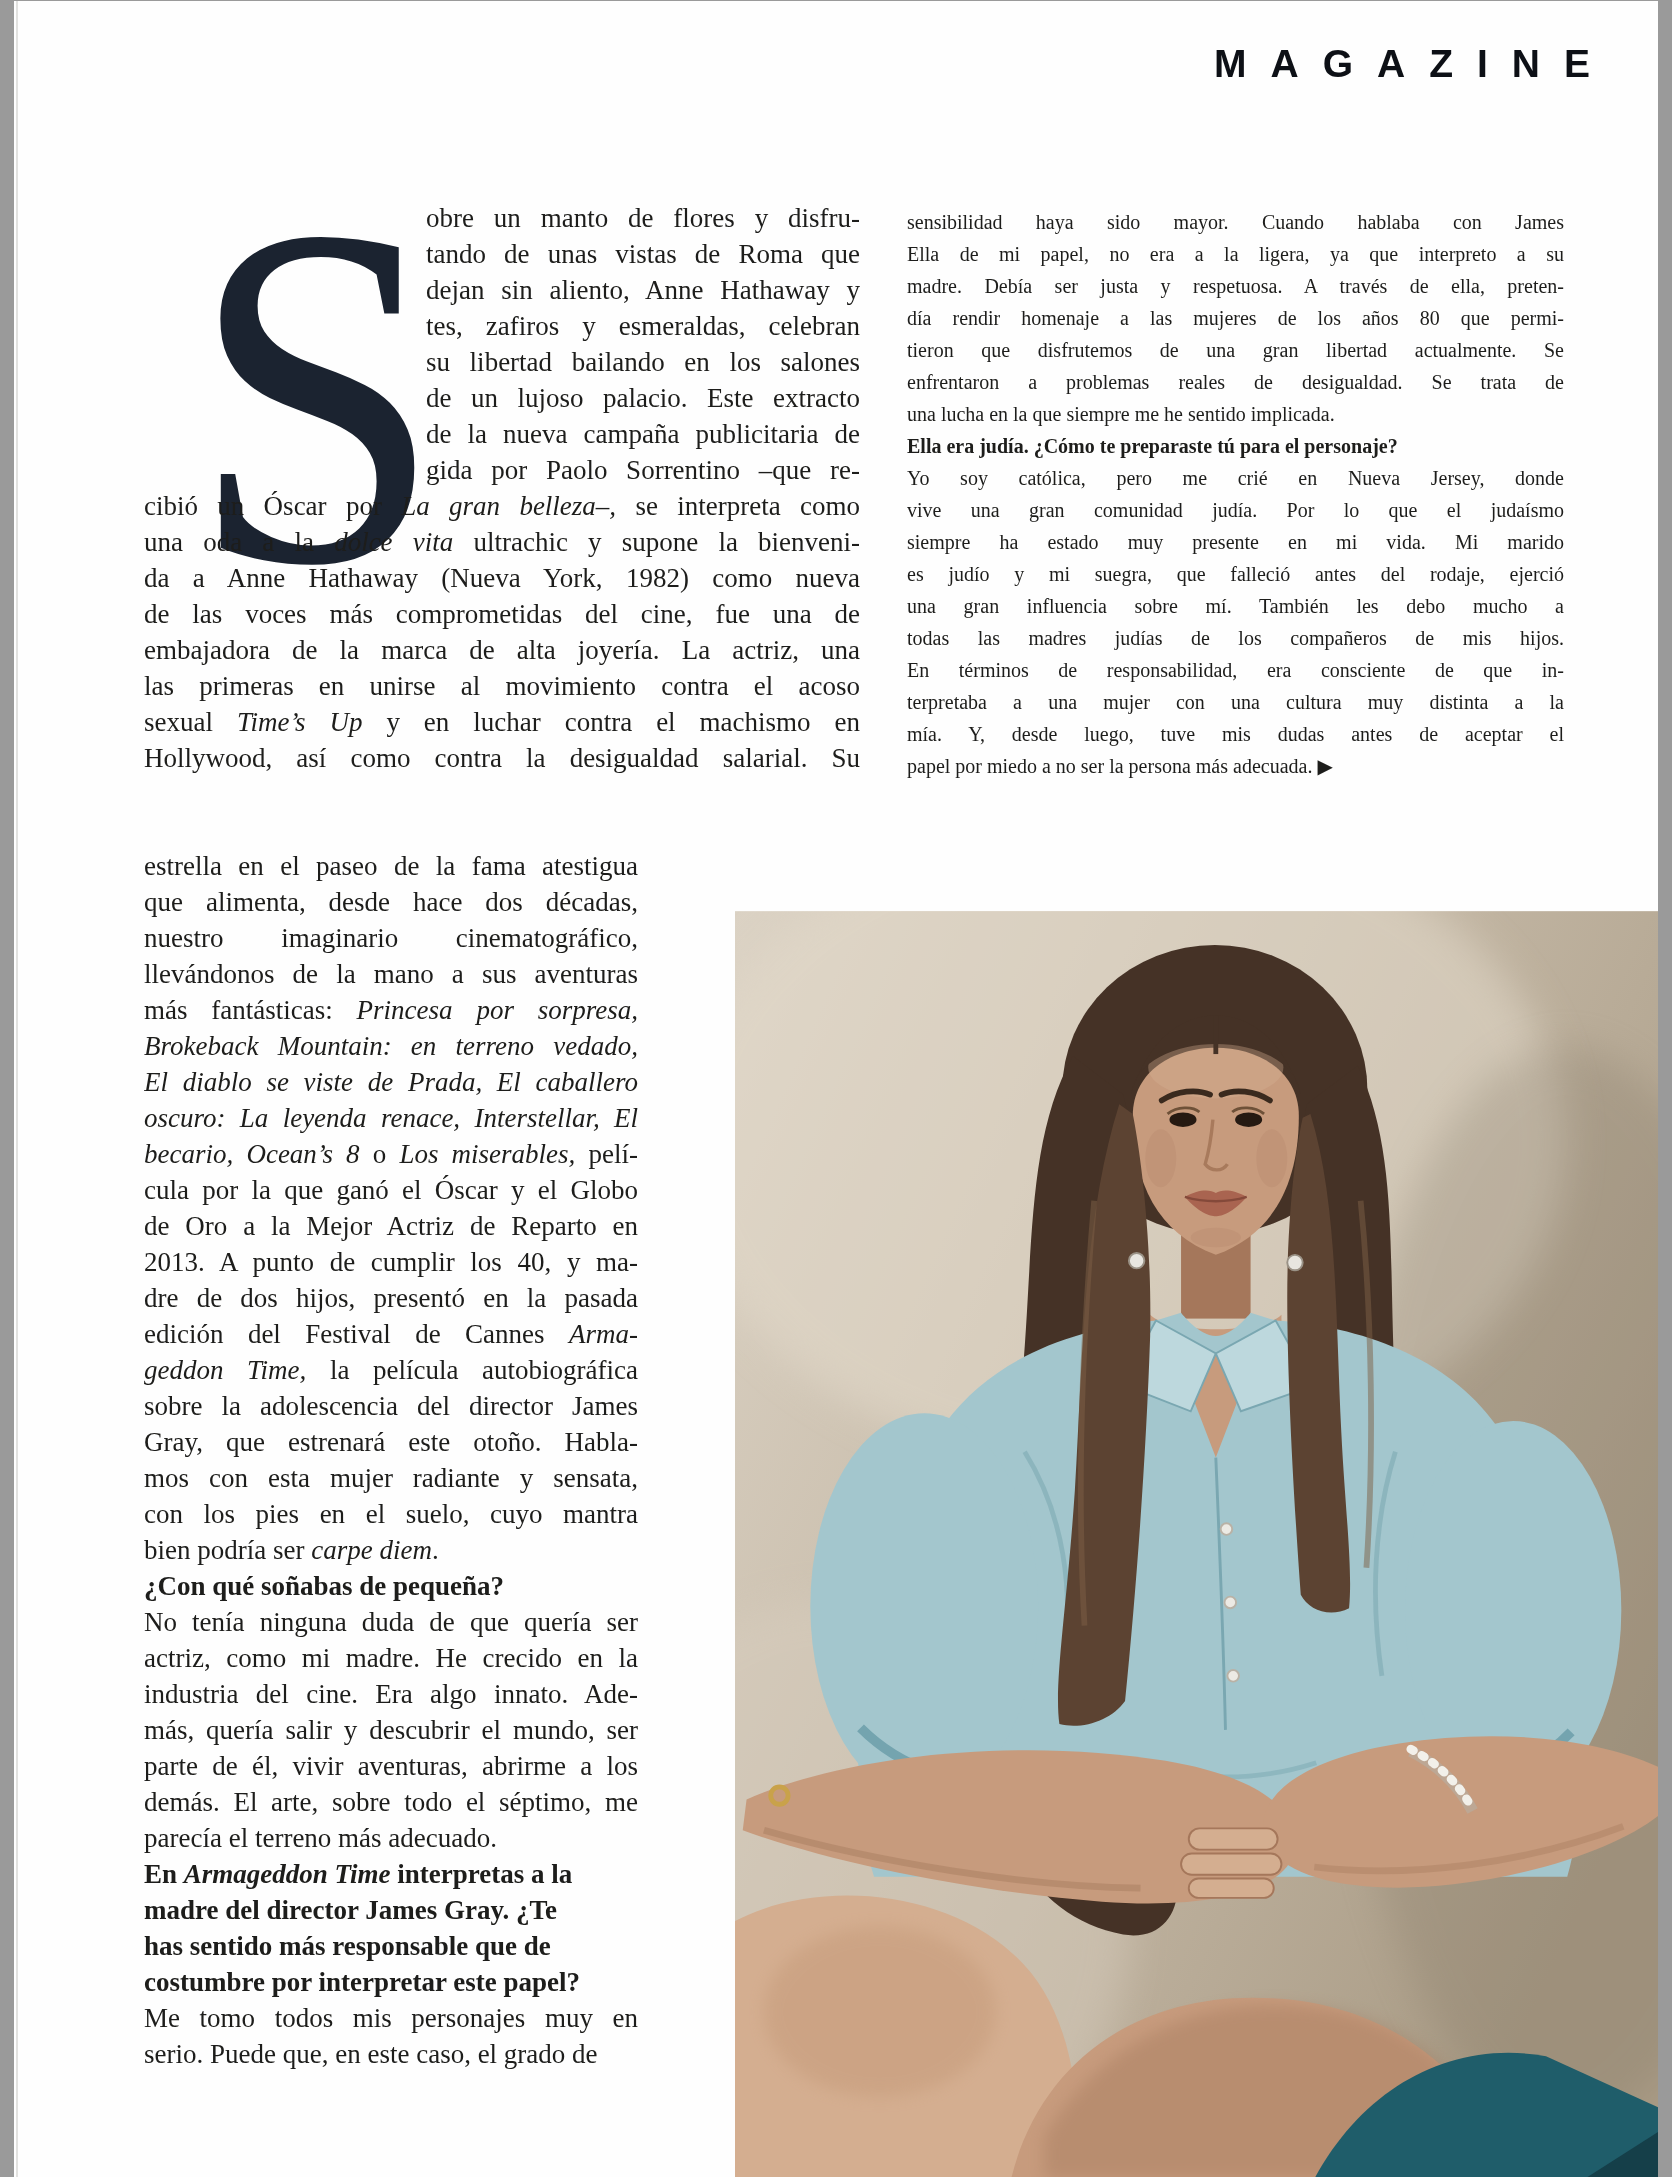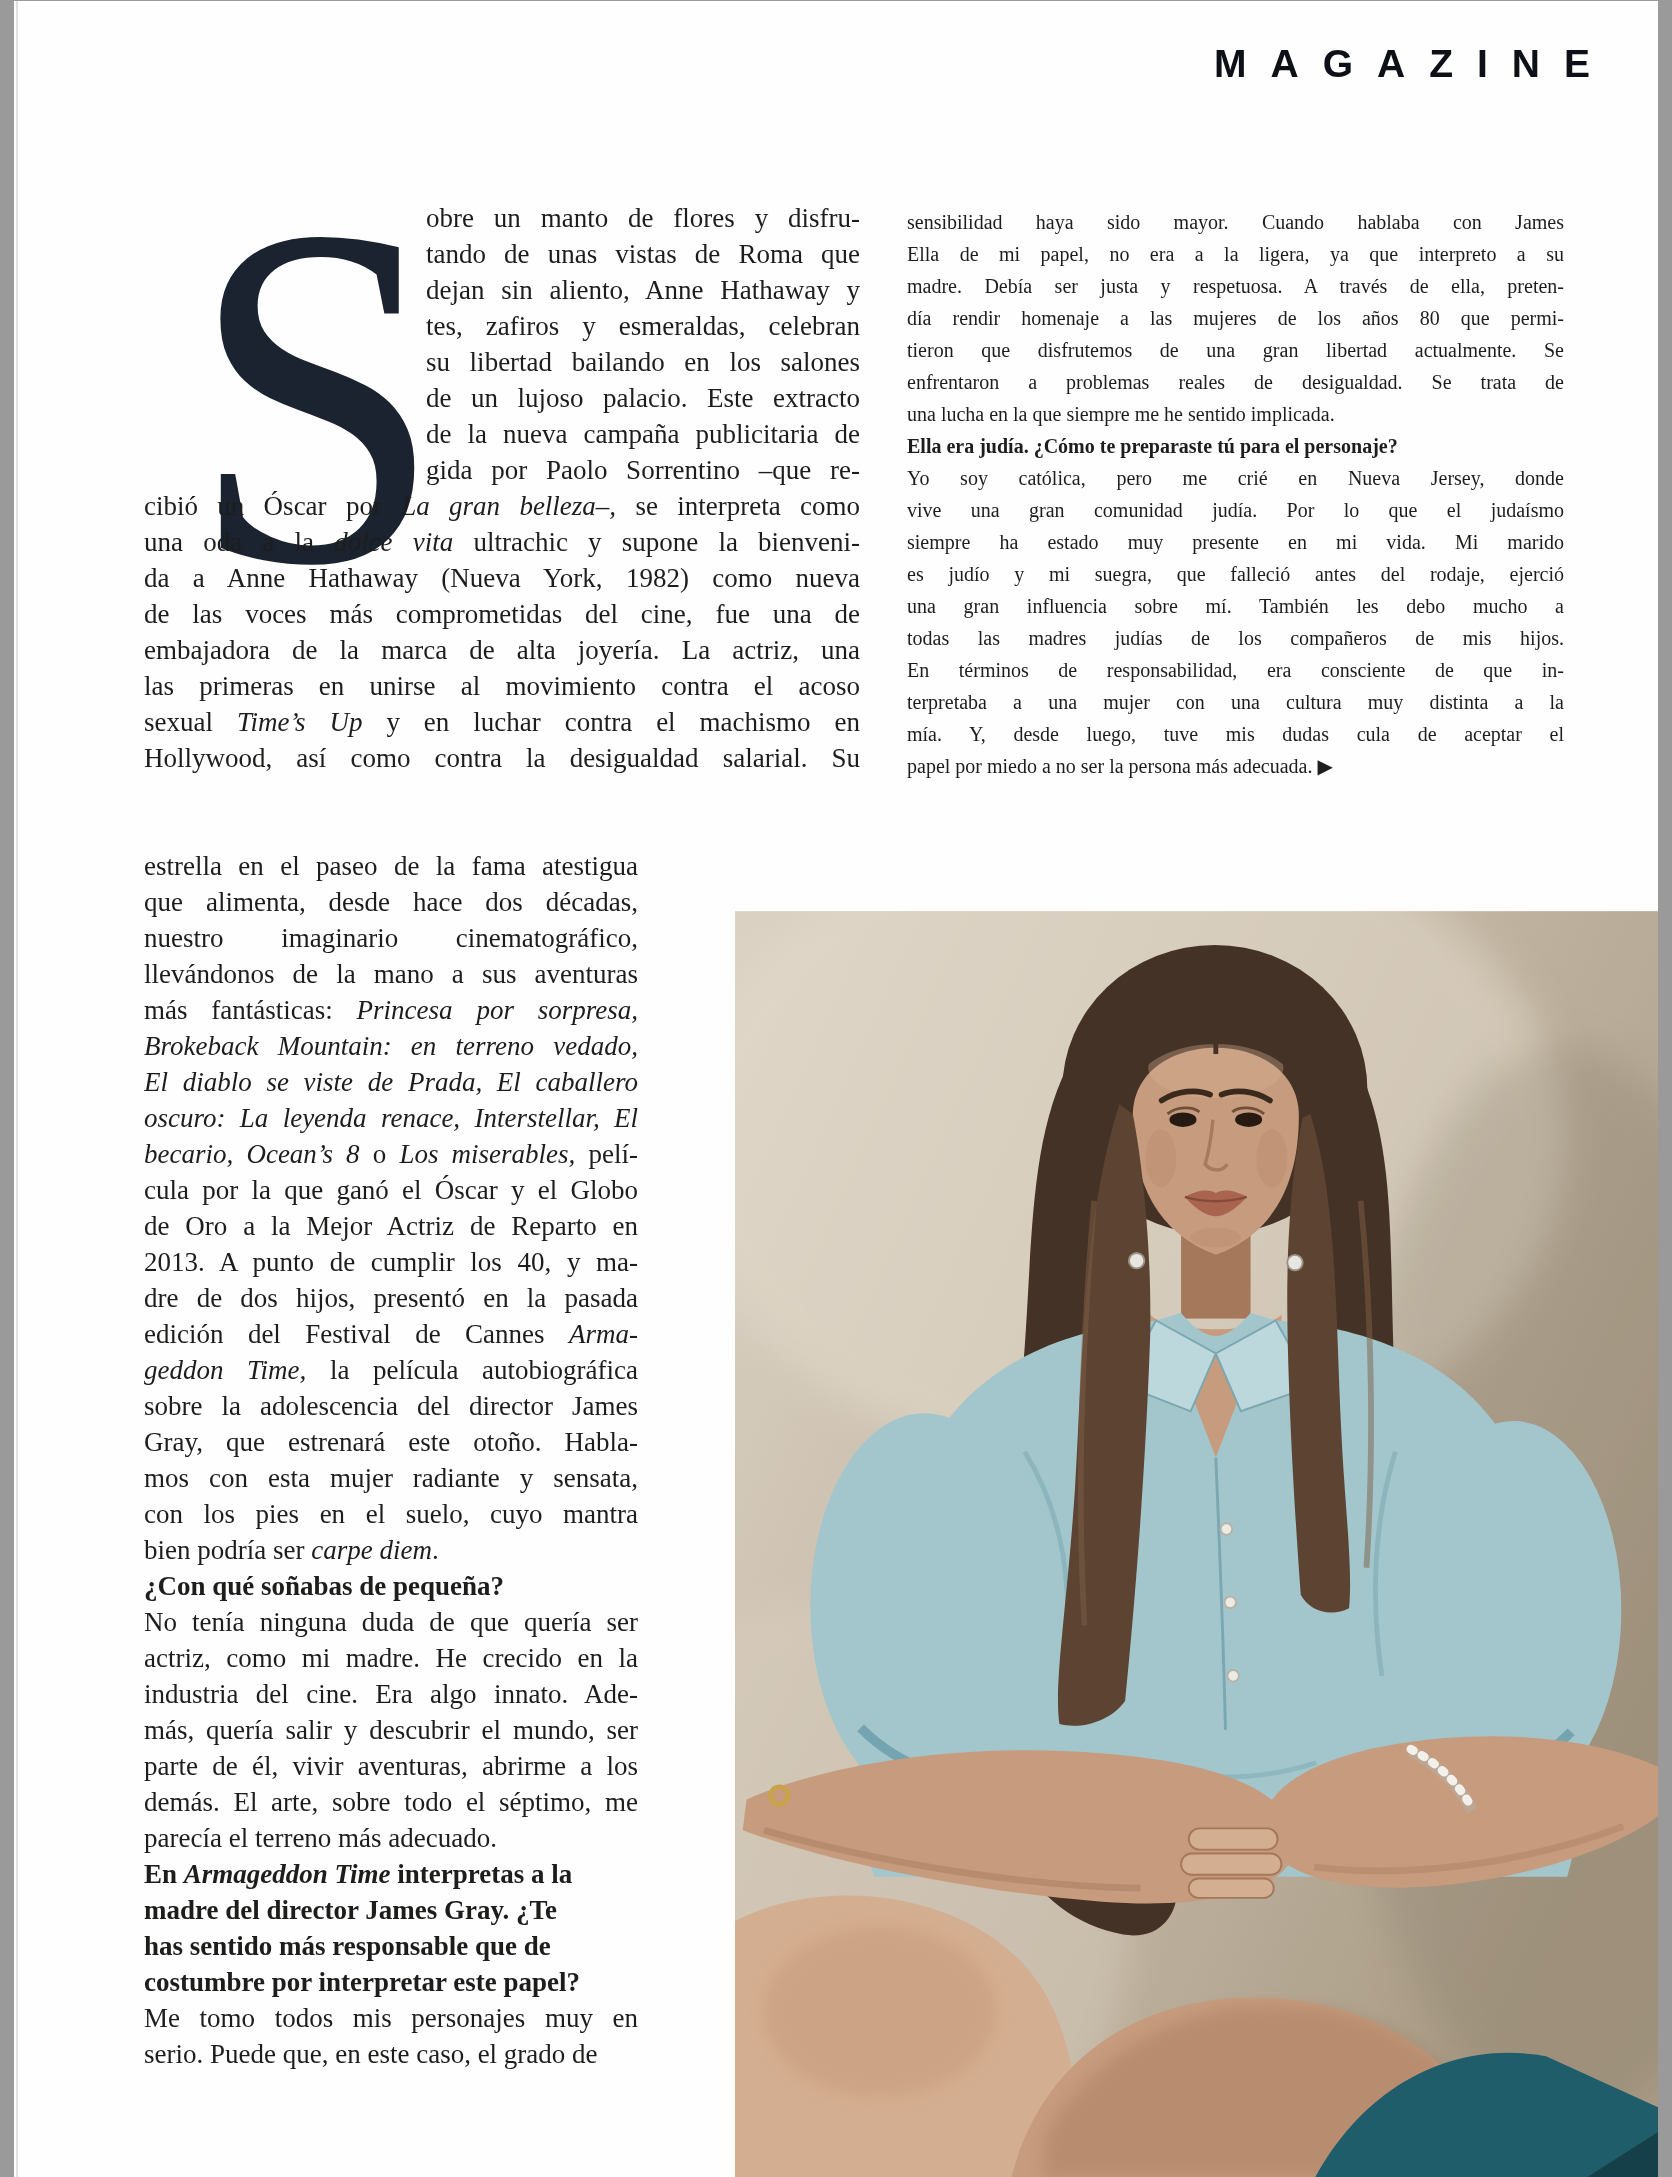--- a/index.html
+++ b/index.html
@@ -110,21 +110,21 @@
       <div class="line nj" style="">una lucha en la que siempre me he sentido implicada.</div>
       <div class="line b nj" style="">Ella era judía. ¿Cómo te preparaste tú para el personaje?</div>
       <div class="line" style="">Yo soy católica, pero me crié en Nueva Jersey, donde</div>
       <div class="line" style="">vive una gran comunidad judía. Por lo que el judaísmo</div>
       <div class="line" style="">siempre ha estado muy presente en mi vida. Mi marido</div>
       <div class="line" style="">es judío y mi suegra, que falleció antes del rodaje, ejerció</div>
       <div class="line" style="">una gran influencia sobre mí. También les debo mucho a</div>
       <div class="line" style="">todas las madres judías de los compañeros de mis hijos.</div>
       <div class="line" style="">En términos de responsabilidad, era consciente de que in-</div>
       <div class="line" style="">terpretaba a una mujer con una cultura muy distinta a la</div>
-      <div class="line" style="">mía. Y, desde luego, tuve mis dudas cula de aceptar el</div>
+      <div class="line" style="">mía. Y, desde luego, tuve mis dudas antes de aceptar el</div>
       <div class="line nj" style="">papel por miedo a no ser la persona más adecuada. ▶</div>
     </div>
 
   <div class="photo">
     <svg viewBox="0 0 985 1313" aria-hidden="true">
       <defs>
         <linearGradient id="wall" x1="0" y1="0" x2="1" y2="0.6">
           <stop offset="0" stop-color="var(--wall-light)"></stop>
           <stop offset="0.45" stop-color="var(--wall-mid)"></stop>
           <stop offset="1" stop-color="var(--wall-dark)"></stop>

